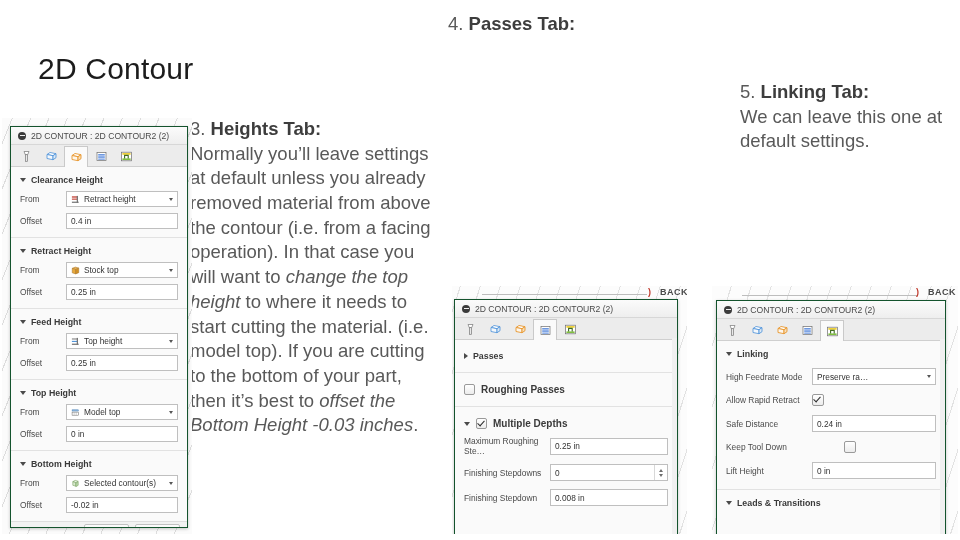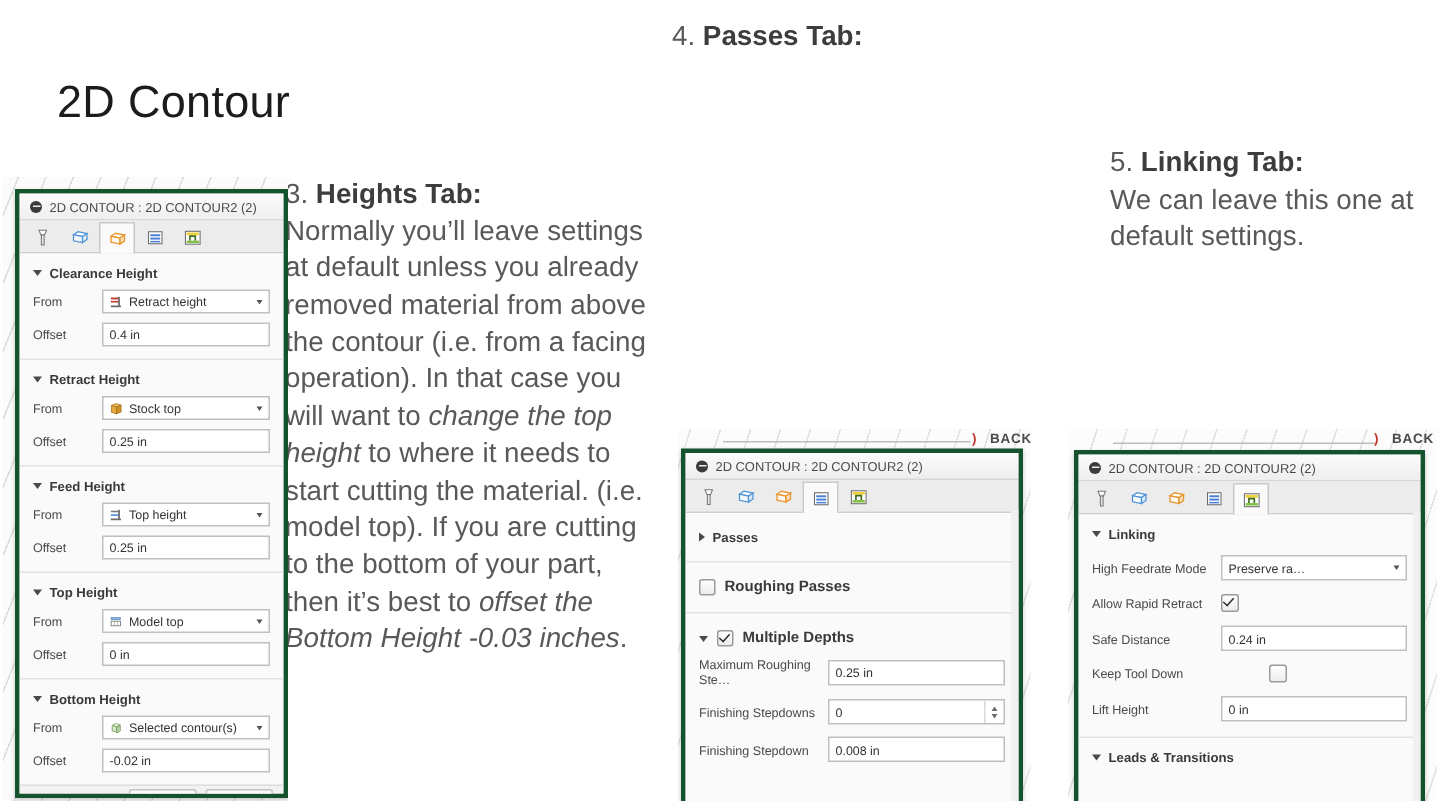--- a/index.html
+++ b/index.html
@@ -18,21 +18,21 @@
     font-size:30px;color:#1c1c1c;letter-spacing:.2px;
     white-space:nowrap;
   }
 
   
   .textblock{position:absolute;color:#595959;font-size:18.5px;line-height:1.335;}
   .textblock b{color:#3d3d3d;font-weight:bold;}
   .textblock i{font-style:italic;}
   #tb-heights{left:190px;top:117px;width:248px;}
   #tb-passes{left:448px;top:12px;width:238px;}
-  #tb-linking{left:740px;top:96px;width:210px;}
+  #tb-linking{left:740px;top:80px;width:210px;}
 
   
   .cadbg{position:absolute;overflow:hidden;background:#fbfbfb;}
   .cadbg .hatch{
     position:absolute;inset:-40px;
     background-image:repeating-linear-gradient(
       -68deg,
       rgba(150,150,150,.30) 0px,
       rgba(150,150,150,.30) 1px,
       rgba(0,0,0,0) 1px,
@@ -41,21 +41,21 @@
   .cadbg .edge{
     position:absolute;background:#bdbdbd;height:1px;
   }
   .cad-red{position:absolute;color:#c0392b;font-size:9px;font-weight:bold;}
   .cad-dark{position:absolute;color:#4a4a4a;font-size:9px;font-weight:bold;letter-spacing:.5px;}
 
   
   .dlg{
     position:absolute;
     background:#f2f2f2;
-    border:3px solid #14532d;
+    border:1px solid #14532d;
     box-shadow:0 1px 3px rgba(0,0,0,.22);
     font-size:8.6px;color:#3f3f3f;
     overflow:hidden;
   }
   .dlg-title{
     height:17px;display:flex;align-items:center;gap:5px;
     padding:0 7px;
     background:linear-gradient(#fbfbfb,#eeeeee);
     border-bottom:1px solid #d7d7d7;
     font-size:8.6px;color:#4a4a4a;white-space:nowrap;

